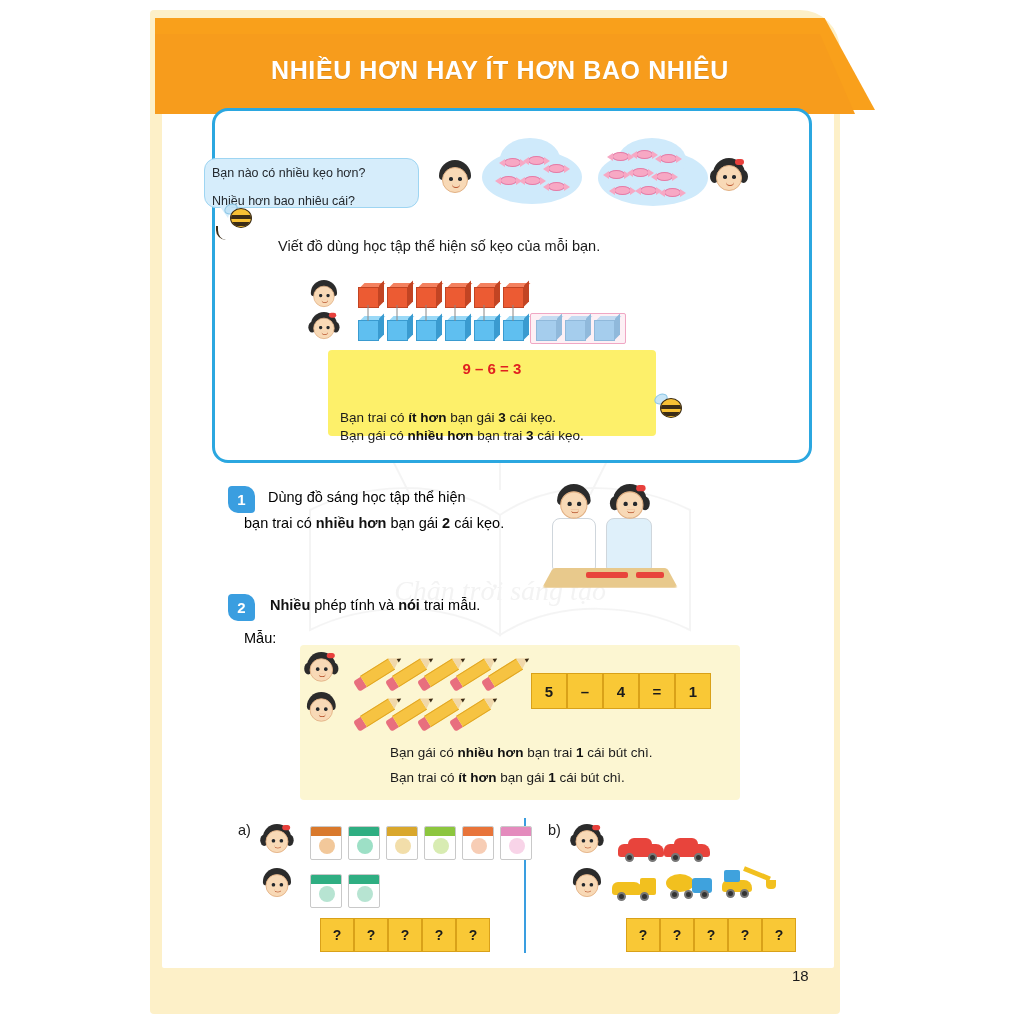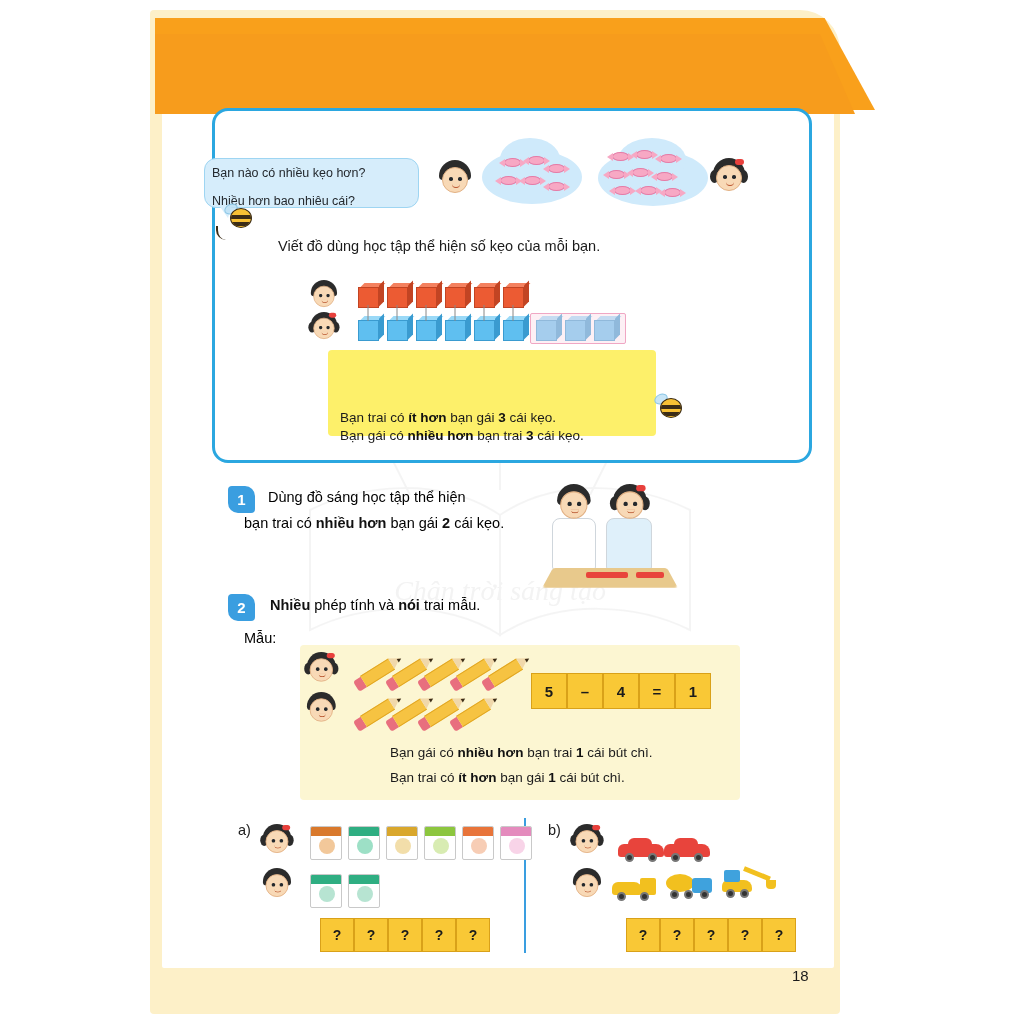--- a/index.html
+++ b/index.html
@@ -451,20 +451,21 @@
         <path d="M230 60 C290 20 370 30 420 55 L420 175 C370 150 290 142 230 180 Z"></path>
         <path d="M230 60 L230 180"></path>
         <path d="M120 0 L140 40 M230 -5 L230 35 M340 0 L320 40"></path>
       </g>
     </svg>
     <div class="wm-text">Chân trời sáng tạo</div>
   </div>
 
   <div class="title-banner"></div>
   <div class="title-banner-2"></div>
+  <div class="title-text">NHIỀU HƠN HAY ÍT HƠN BAO NHIÊU</div>
 
   <div class="blue-box"></div>
 
   <div class="bubble"></div>
   <div class="bubble-tail"></div>
   <div class="bubble-line l1">Bạn nào có nhiều kẹo hơn?</div>
   <div class="bubble-line l2">Nhiều hơn bao nhiêu cái?</div>
 
   <div class="bee" style="left:230px; top:208px;">
     <div class="bee-wing" style="left:-6px; top:-4px;"></div>
@@ -622,20 +623,21 @@
       <line x1="10" y1="0" x2="10" y2="16"></line>
       <line x1="39" y1="0" x2="39" y2="16"></line>
       <line x1="68" y1="0" x2="68" y2="16"></line>
       <line x1="97" y1="0" x2="97" y2="16"></line>
       <line x1="126" y1="0" x2="126" y2="16"></line>
       <line x1="155" y1="0" x2="155" y2="16"></line>
     </g>
   </svg>
 
   <div class="yellow-box"></div>
+  <div class="yb-eq">9 – 6 = 3</div>
   <div class="yb-line a">
     <span>Bạn gái có </span><strong class="bk">nhiều hơn</strong><span> bạn trai </span><strong class="bk">3</strong><span> cái kẹo.</span>
   </div>
   <div class="yb-line b">
     <span>Bạn trai có </span><strong class="bk">ít hơn</strong><span> bạn gái </span><strong class="bk">3</strong><span> cái kẹo.</span>
   </div>
 
   <div class="bee" style="left:660px; top:398px;">
     <div class="bee-wing" style="left:-6px; top:-4px;"></div>
     <div class="bee-body"></div>

